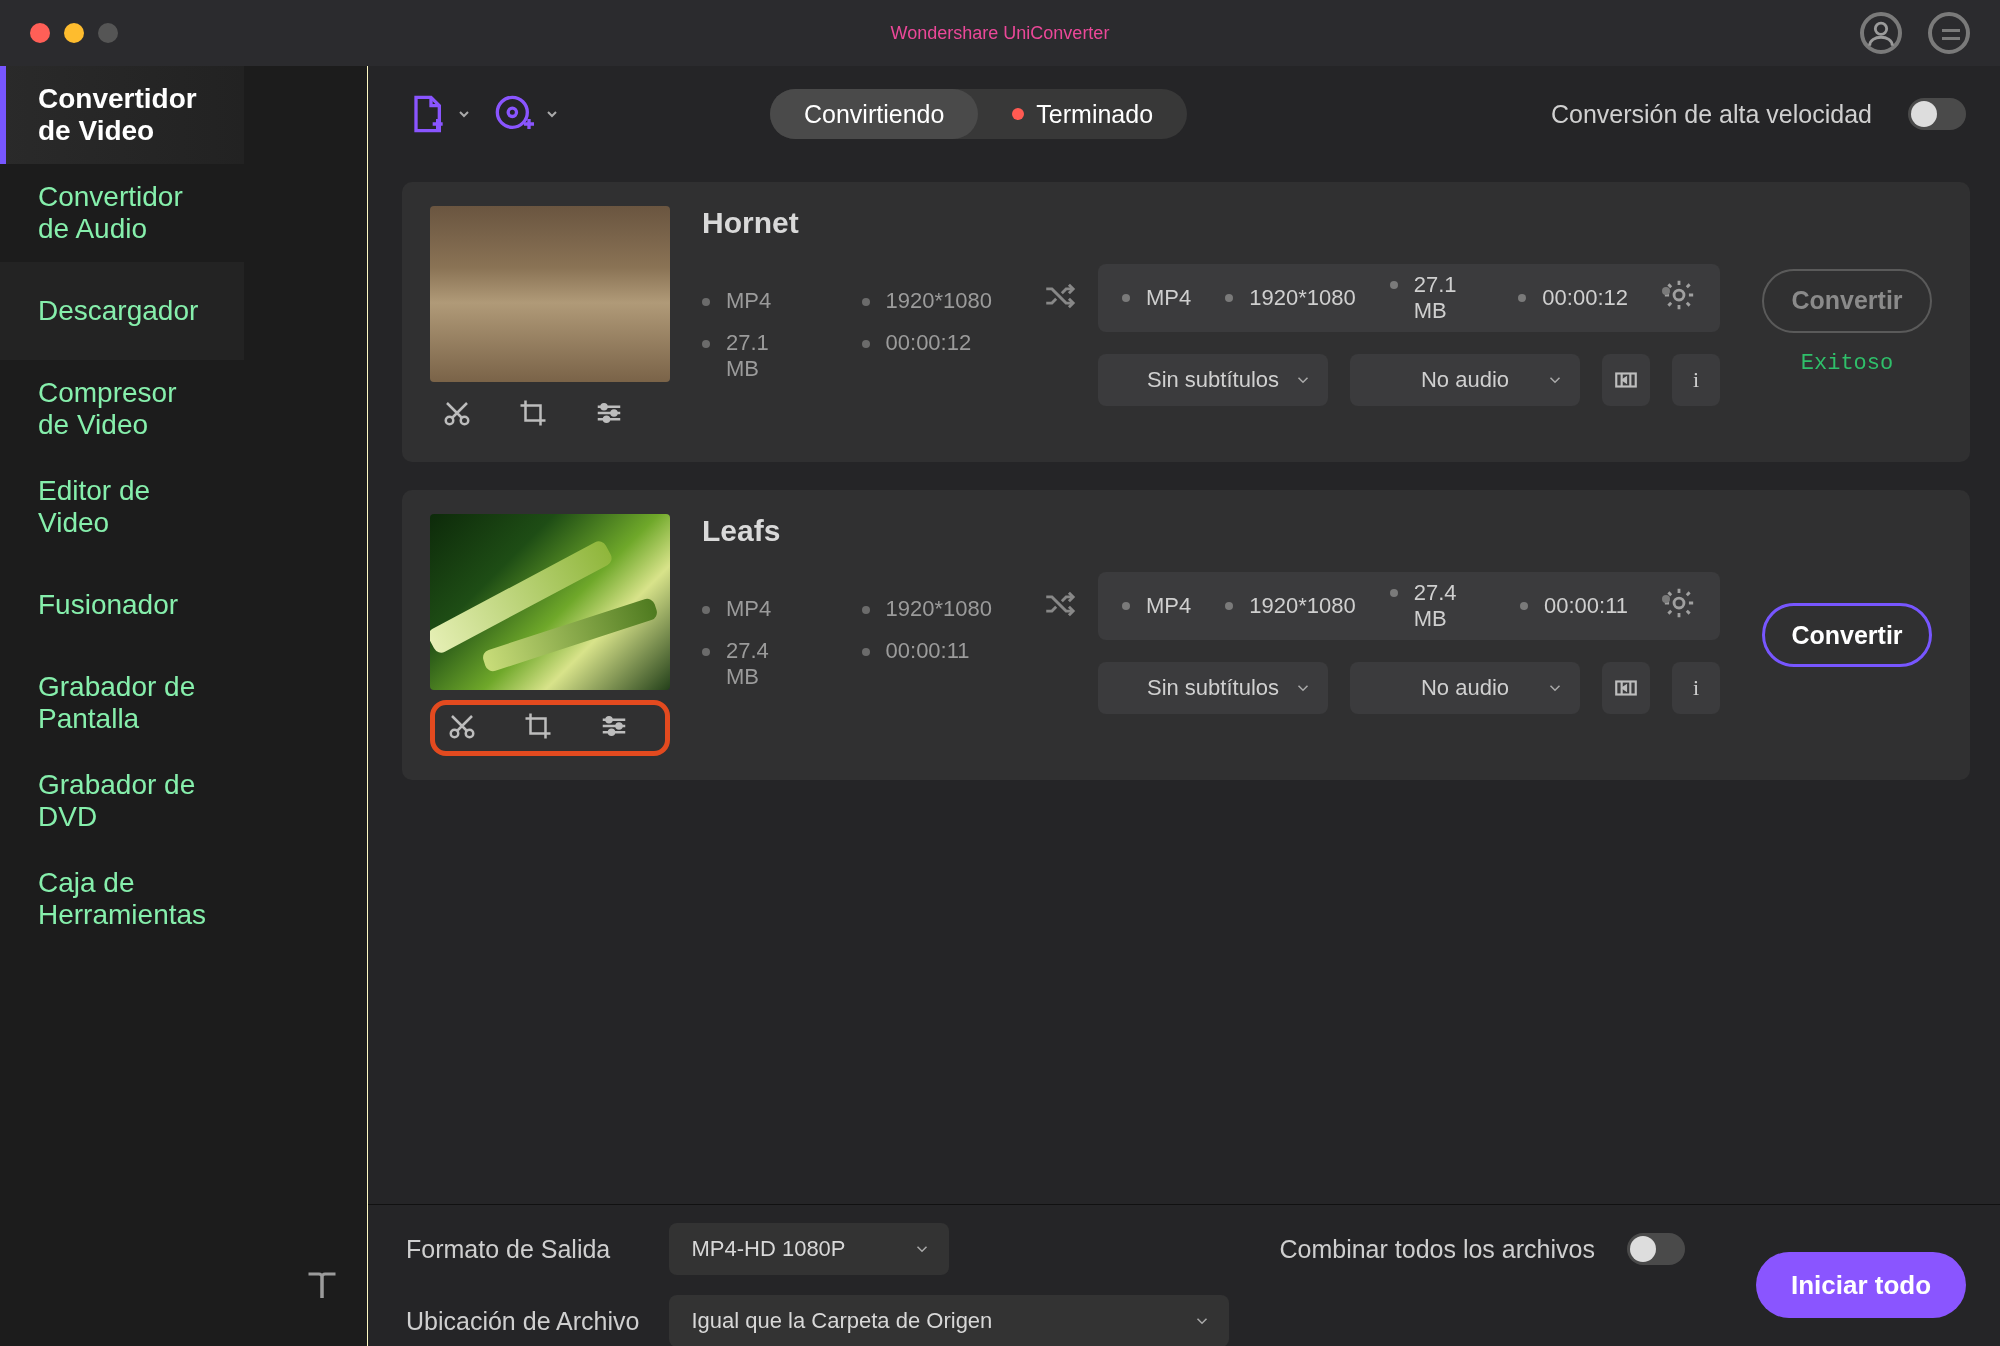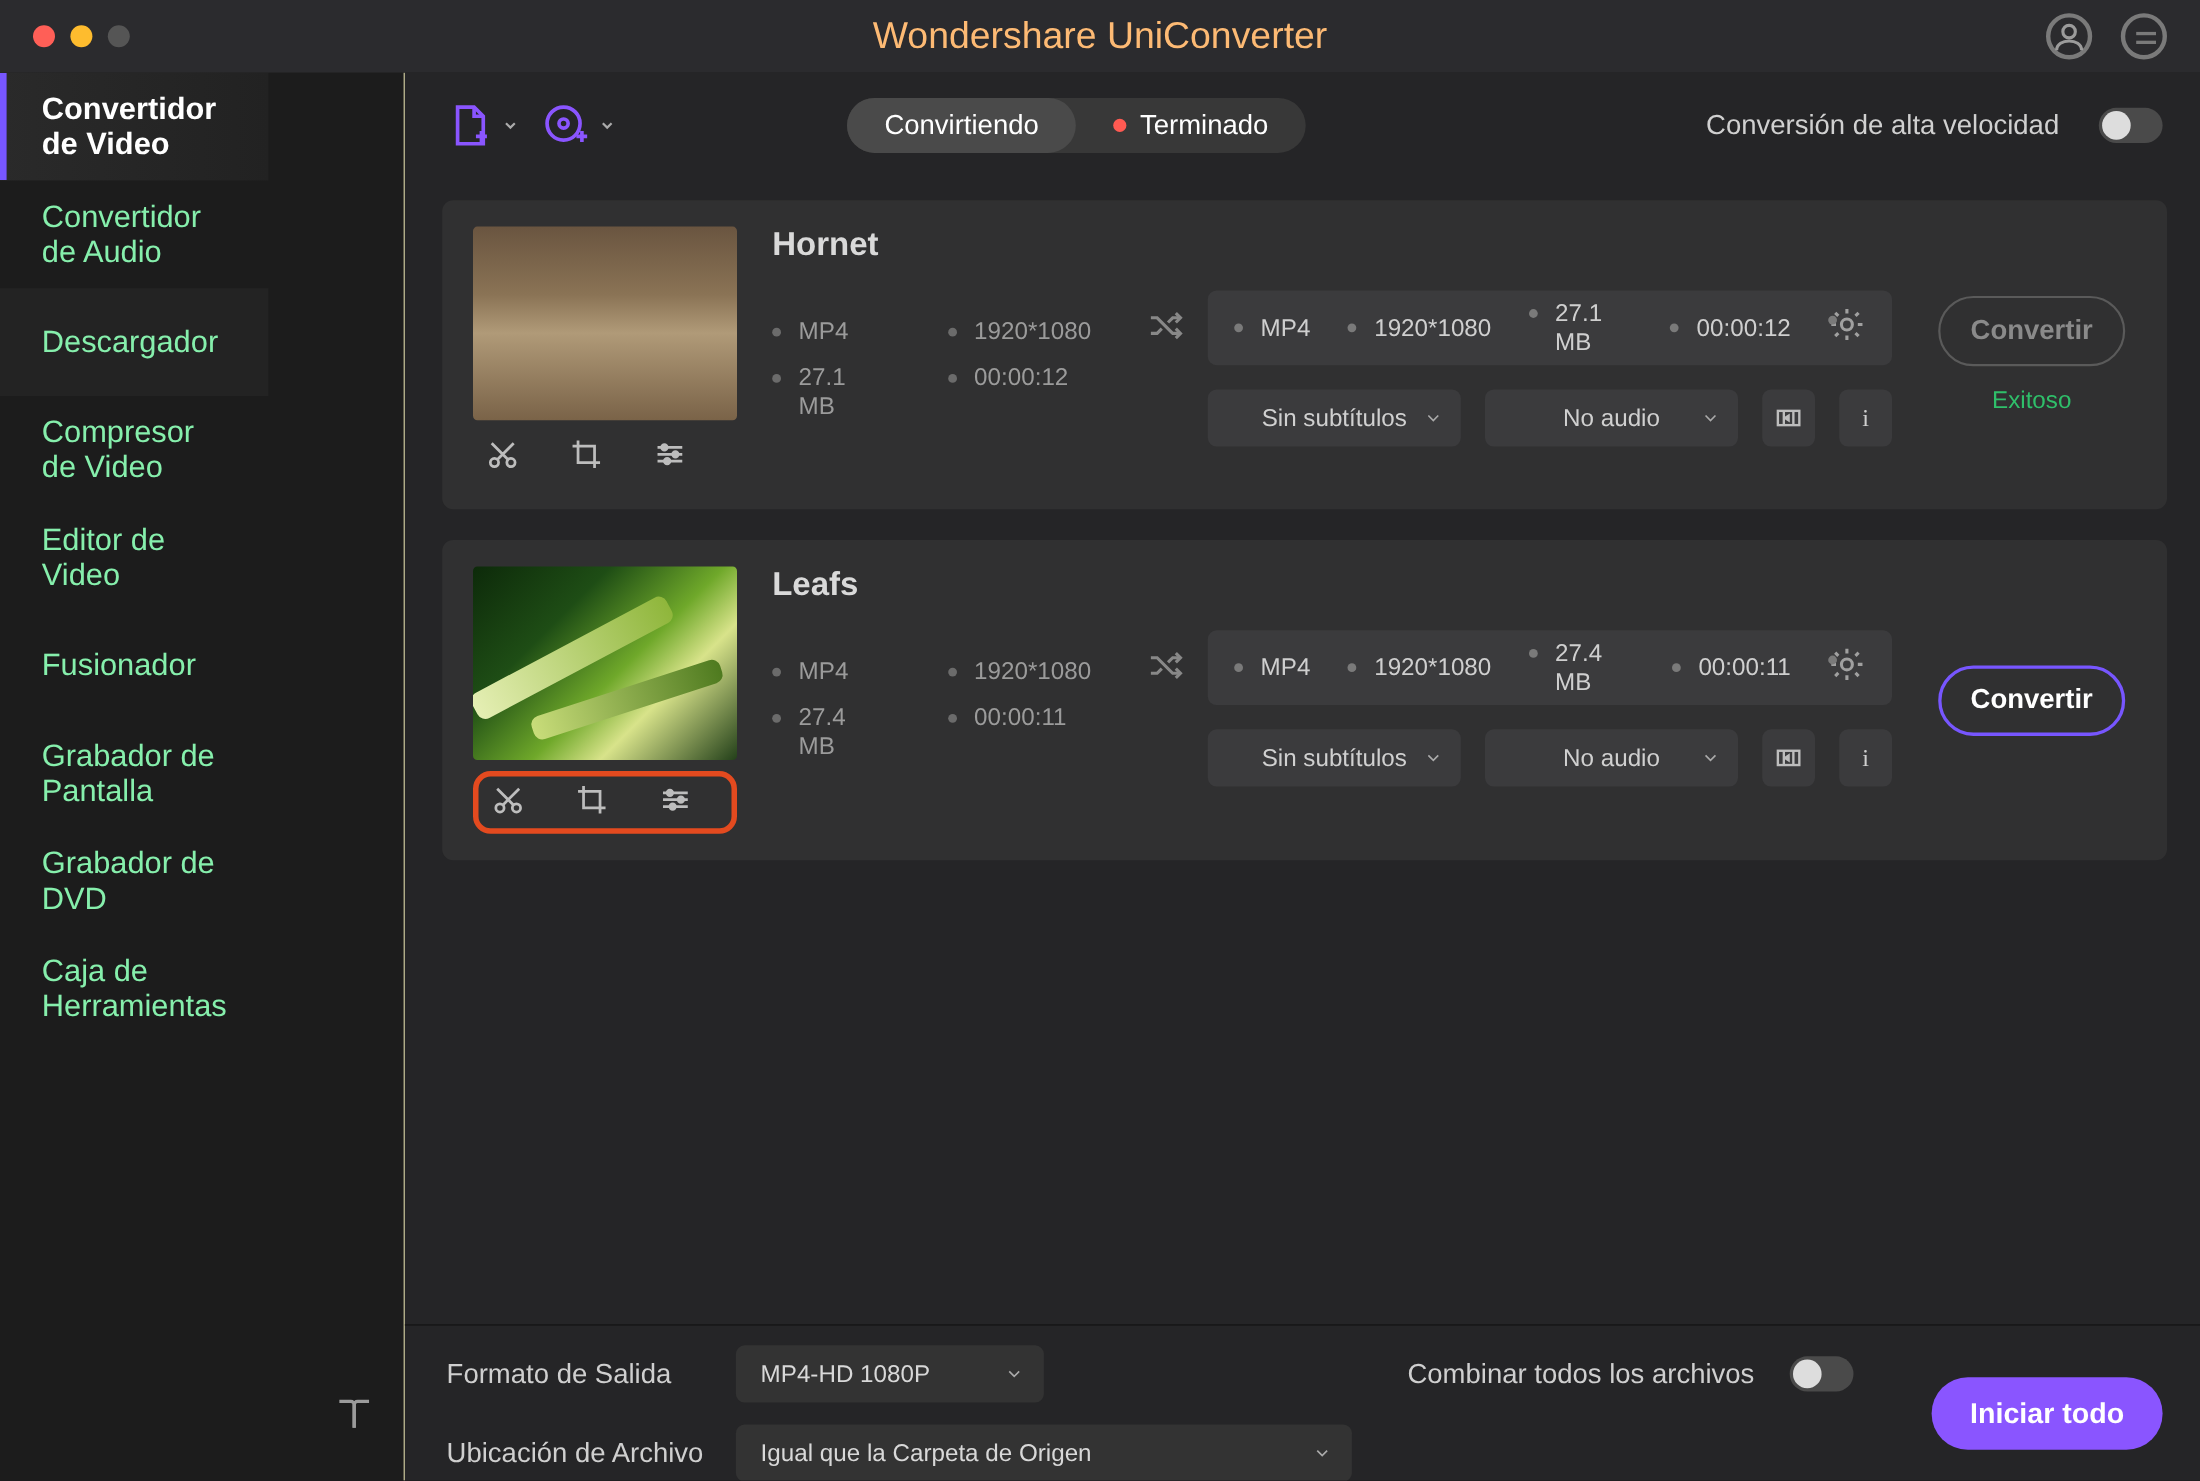--- a/index.html
+++ b/index.html
@@ -3,21 +3,21 @@
 <meta charset="utf-8">
 <style>
   * { box-sizing: border-box; margin: 0; padding: 0; font-family: -apple-system, "Helvetica Neue", Arial, sans-serif; }
   body { width: 2000px; height: 1346px; background:#1b1b1b; color:#ddd; transform-origin: top left; }
 
   
   .titlebar { height:66px; background:#2b2b2e; display:flex; align-items:center; padding:0 30px; position:relative;}
   .traffic { display:flex; gap:14px; }
   .tl { width:20px; height:20px; border-radius:50%; }
   .tl.red { background:#ff5f57; } .tl.yellow{ background:#febc2e; } .tl.green{ background:#555; }
-  .app-title { position:absolute; left:50%; transform:translateX(-50%); font-size:34px; color:#fdba74; font-weight:500;}
+  .app-title { position:absolute; left:50%; transform:translateX(-50%); font-size:18px; color:#ec4899; font-weight:500;}
   .title-icons { margin-left:auto; display:flex; gap:26px; }
   .round-btn { width:42px; height:42px; border-radius:50%; border:4px solid #7a7a7a; display:flex; align-items:center; justify-content:center;}
   .msg-ic { width:42px;height:42px;border:4px solid #7a7a7a;border-radius:50%;position:relative;}
   .msg-ic::after{content:"";position:absolute;width:18px;height:3px;background:#7a7a7a;top:13px;left:10px;box-shadow:0 8px 0 #7a7a7a;}
 
   
   .app { display:flex; height:calc(100% - 66px); }
   .sidebar { width:368px; background:#1c1c1c; border-right:1px solid #fef9c3; display:flex; flex-direction:row; }
   .side-item { height:98px; display:flex; align-items:center; padding:0 38px; font-size:28px; color:#86efac; cursor:pointer;}
   .side-item.active { background:linear-gradient(90deg,#2a2a2a,#222); color:#fff; font-weight:600; box-shadow:inset 6px 0 0 #7756ff;}
@@ -69,21 +69,21 @@
   .row2 { display:flex; gap:22px; }
   .sel { background:#3b3b3d; border-radius:8px; height:52px; display:flex; align-items:center; justify-content:center; gap:16px; font-size:22px; color:#d0d0d0; position:relative;}
   .sel .dd{position:absolute;right:16px;}
   .sel.w230{ width:230px;} .sel.w44{ width:48px; }
   .dd{ width:18px;height:18px;stroke:#aaa;fill:none;stroke-width:2;}
 
   .act-col { width:190px; display:flex; flex-direction:column; align-items:center; justify-content:center; gap:18px;}
   .cbtn { width:170px; height:64px; border-radius:36px; display:flex; align-items:center; justify-content:center; font-size:25px; font-weight:600;}
   .cbtn.disabled { border:2px solid #5a5a5a; color:#8a8a8a;}
   .cbtn.primary { border:3px solid #7756ff; color:#fff;}
-  .ok { color:#2fbf6a; font-size:22px;}
+  .ok { color:#2fbf6a; font-size:22px;font-family:Liberation Mono, monospace;}
 
   
   .bottom { height:142px; border-top:1px solid #111; padding:18px 38px 0 38px; display:grid; grid-template-columns:auto auto 1fr auto; column-gap:30px; row-gap:20px; align-items:center;}
   .blabel{ font-size:25px; color:#cfcfcf;}
   .bsel { background:#333; border-radius:8px; height:52px; display:flex; align-items:center; padding:0 22px; font-size:22px; color:#d8d8d8; gap:14px; position:relative;}
   .bsel.w280{width:280px;} .bsel.w560{width:560px;}
   .bsel .dd{position:absolute; right:18px;}
   .merge-wrap{display:flex;align-items:center;gap:18px;margin-left:20px;}
   .start-btn{ grid-row:1 / span 2; grid-column:4; width:210px;height:66px;background:#8a55ff;border-radius:36px;display:flex;align-items:center;justify-content:center;color:#fff;font-size:26px;font-weight:600;justify-self:end;}
 </style>

